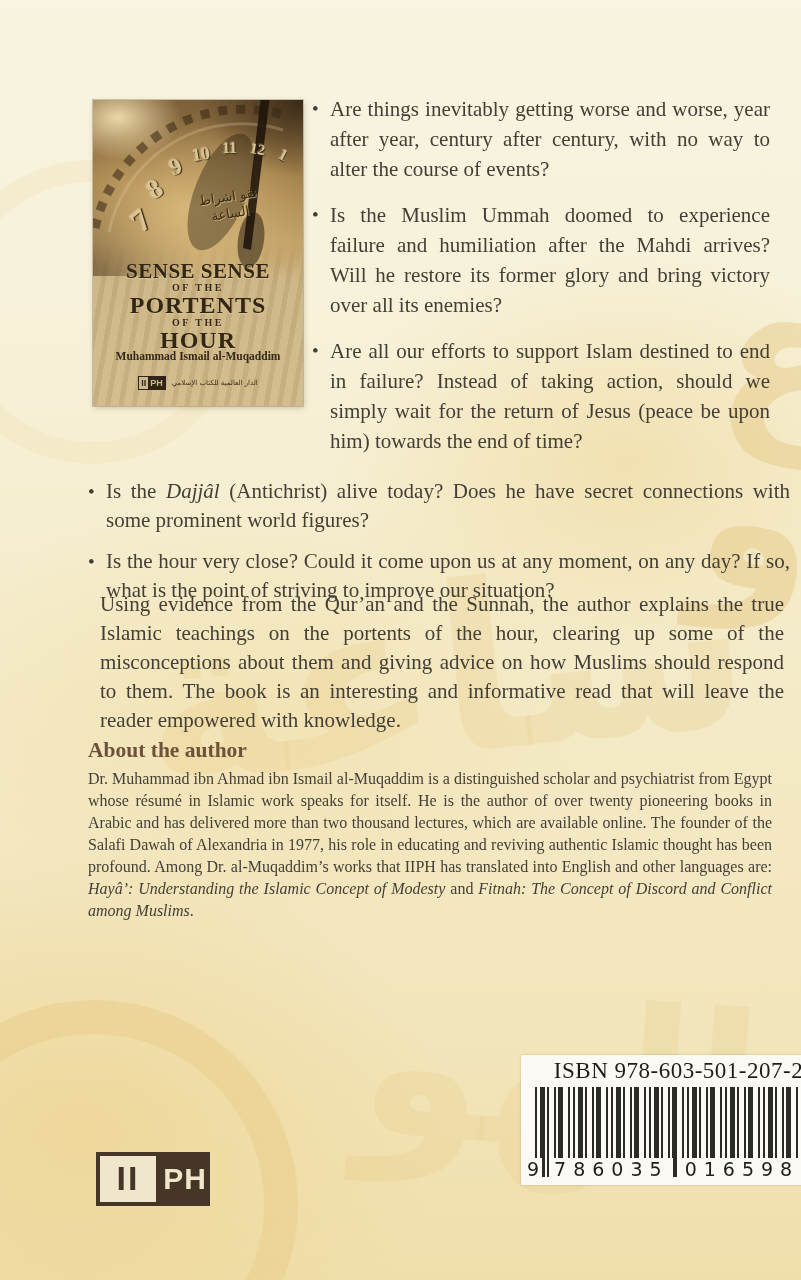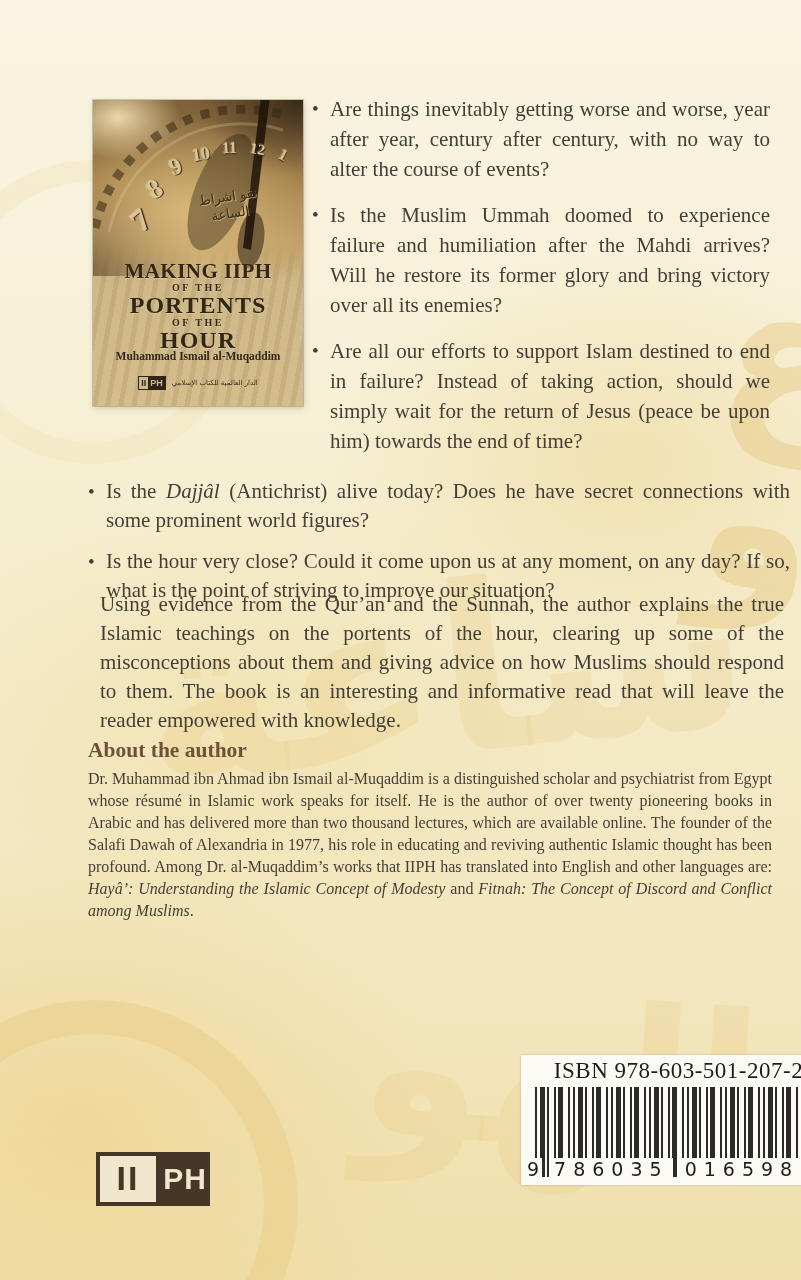--- a/index.html
+++ b/index.html
@@ -108,21 +108,21 @@
       <span class="dial-num" style="left:40px; top:102px; font-size:32px; transform:rotate(-40deg);">7</span>
       <span class="dial-num" style="left:55px; top:74px; font-size:27px; transform:rotate(-33deg);">8</span>
       <span class="dial-num" style="left:77px; top:54px; font-size:23px; transform:rotate(-22deg);">9</span>
       <span class="dial-num" style="left:99px; top:44px; font-size:18px; transform:rotate(-10deg);">10</span>
       <span class="dial-num" style="left:129px; top:39px; font-size:16px; transform:rotate(-2deg);">11</span>
       <span class="dial-num" style="left:157px; top:41px; font-size:15px; transform:rotate(10deg);">12</span>
       <span class="dial-num" style="left:186px; top:46px; font-size:16px; transform:rotate(27deg);">1</span>
       <span class="dial-arabic">نقو اشراط الساعة</span>
     </div>
     <div class="thumb-title">
-      <div class="tt-big">MAKING IIPH</div>
+      <div class="tt-big">SENSE SENSE</div>
       <div class="tt-small">OF THE</div>
       <div class="tt-big2">PORTENTS</div>
       <div class="tt-small">OF THE</div>
       <div class="tt-big2">HOUR</div>
     </div>
     <div class="thumb-author">Muhammad Ismail al-Muqaddim</div>
     <div class="thumb-pub">
       <span class="mini-logo">
         <span class="ml-l">II</span>
         <span class="ml-r">PH</span>

